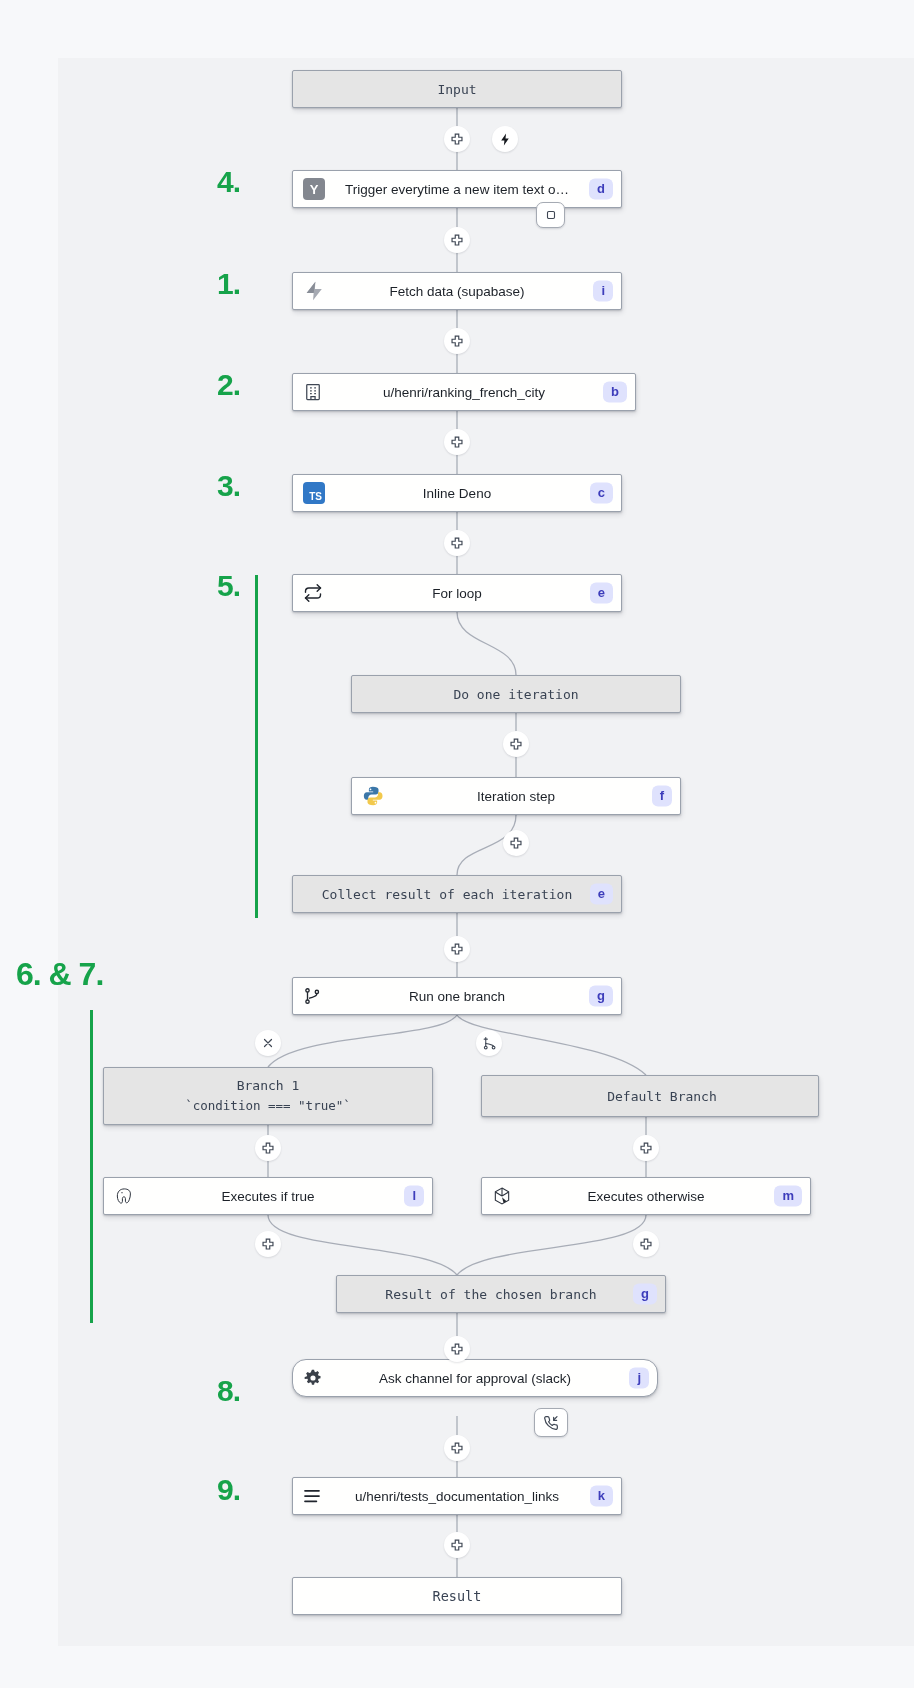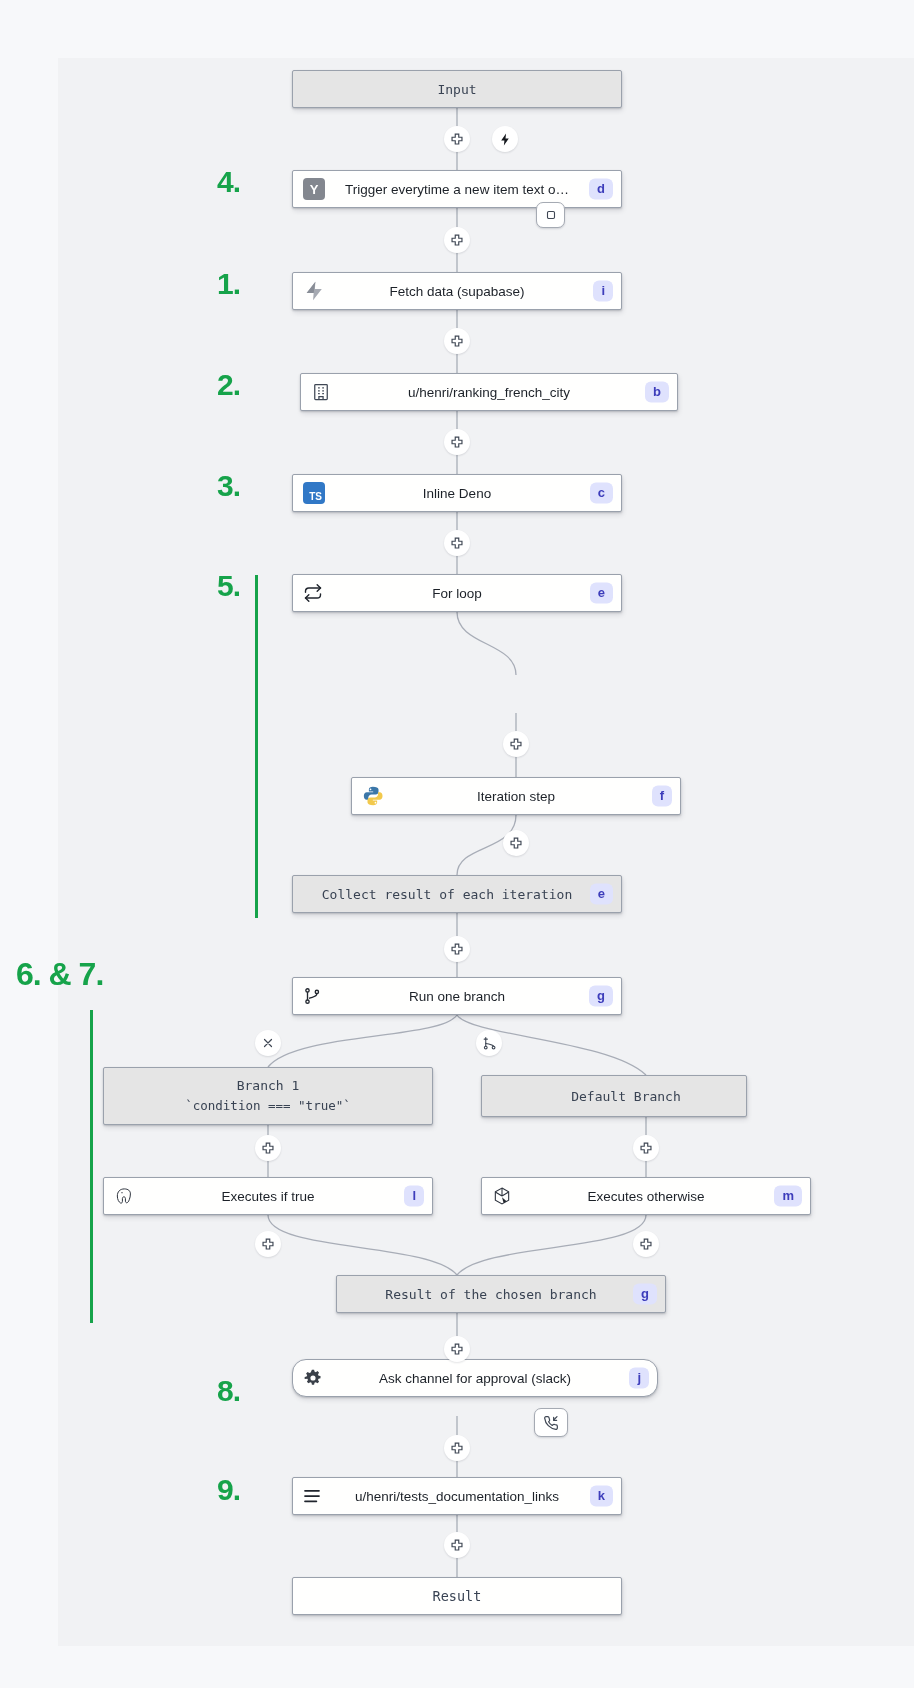--- a/index.html
+++ b/index.html
@@ -87,21 +87,21 @@
     <span class="icon-left">
       <svg width="22" height="22" viewBox="0 0 24 24">
           <path d="M13.5 2 4 14.2h7.6L11 22l9.5-12.2H13z" fill="#a6aab2"></path>
           <path d="M13.5 2 4 14.2h7.6z" fill="#888d96"></path>
         </svg>
     </span>
     <span class="lbl">Fetch data (supabase)</span>
     <span class="badge">i</span>
   </div>
 
-  <div class="node" style="left:300px;top:373px;width:378px;">
+  <div class="node" style="left:292px;top:373px;width:344px;">
     <span class="icon-left">
       <svg width="20" height="20" viewBox="0 0 24 24" fill="none" stroke="#3f4754" stroke-width="1.5">
           <rect x="4.5" y="3" width="15" height="18" rx="1"></rect>
           <path d="M9.5 21v-3.5h5V21"></path>
           <path d="M8.5 7h2M13.5 7h2M8.5 10.5h2M13.5 10.5h2M8.5 14h2M13.5 14h2"></path>
         </svg>
     </span>
     <span class="lbl">u/henri/ranking_french_city</span>
     <span class="badge">b</span>
   </div>
@@ -120,20 +120,23 @@
           <path d="m17 2 4 4-4 4"></path>
           <path d="M3 11v-1a4 4 0 0 1 4-4h14"></path>
           <path d="m7 22-4-4 4-4"></path>
           <path d="M21 13v1a4 4 0 0 1-4 4H3"></path>
         </svg>
     </span>
     <span class="lbl">For loop</span>
     <span class="badge">e</span>
   </div>
 
+  <div class="node virtual" style="left:351px;top:675px;width:330px;">
+    <span class="lbl">Do one iteration</span>
+  </div>
 
   <div class="node" style="left:351px;top:777px;width:330px;">
     <span class="icon-left">
       <svg width="22" height="22" viewBox="0 0 24 24">
           <path d="M11.9 2c-2.7 0-4.4 1-4.4 2.8V7h4.7v.9H5.3C3.4 7.9 2 9.4 2 12c0 2.6 1.2 4.1 3.1 4.1h1.8v-2.3c0-1.9 1.6-3.4 3.6-3.4H15c1.7 0 3-1.4 3-3.1V4.8C18 3 15.4 2 11.9 2z" fill="#3b77a8"></path>
           <circle cx="9.3" cy="4.7" r=".95" fill="#fff"></circle>
           <path d="M12.1 22c2.7 0 4.4-1 4.4-2.8V17h-4.7v-.9h7.3c1.9 0 3.3-1.5 3.3-4.1 0-2.6-1.2-4.1-3.1-4.1h-1.8v2.3c0 1.9-1.6 3.4-3.6 3.4H9c-1.7 0-3 1.4-3 3.1v2.5C6 21 8.6 22 12.1 22z" fill="#f2c94c"></path>
           <circle cx="14.7" cy="19.3" r=".95" fill="#fff"></circle>
         </svg>
     </span>
@@ -158,21 +161,21 @@
     </span>
     <span class="lbl">Run one branch</span>
     <span class="badge">g</span>
   </div>
 
   <div class="node virtual twoline" style="left:103px;top:1067px;width:330px;height:58px;">
     <span>Branch 1</span>
     <span style="font-size:12.5px;">`condition === "true"`</span>
   </div>
 
-  <div class="node virtual" style="left:481px;top:1075px;width:266px;height:42px;padding-left:24px;">
+  <div class="node virtual" style="left:481px;top:1075px;width:338px;height:42px;padding-left:24px;">
     <span class="lbl">Default Branch</span>
   </div>
 
   <div class="node" style="left:103px;top:1177px;width:330px;">
     <span class="icon-left">
       <svg width="20" height="20" viewBox="0 0 24 24" fill="none" stroke="#2d333d" stroke-width="1.2">
           <path d="M8 20.5c-2.2-1.2-4-4.3-4-8.5 0-5.2 3.2-8.5 8.4-8.5 4.5 0 7.3 2.2 7.3 6 0 2.4-.6 5-1.4 7-.7 1.9-1.7 3.6-3 3.6-1 0-1.6-.9-1.6-2.1v-3.1c0-1.1-.8-1.9-1.8-1.9s-1.8.8-1.8 1.9v3.6c0 1.3-.9 2.4-2.1 2z"></path>
           <circle cx="9.6" cy="8" r=".8" fill="#2d333d" stroke="none"></circle>
         </svg>
     </span>

